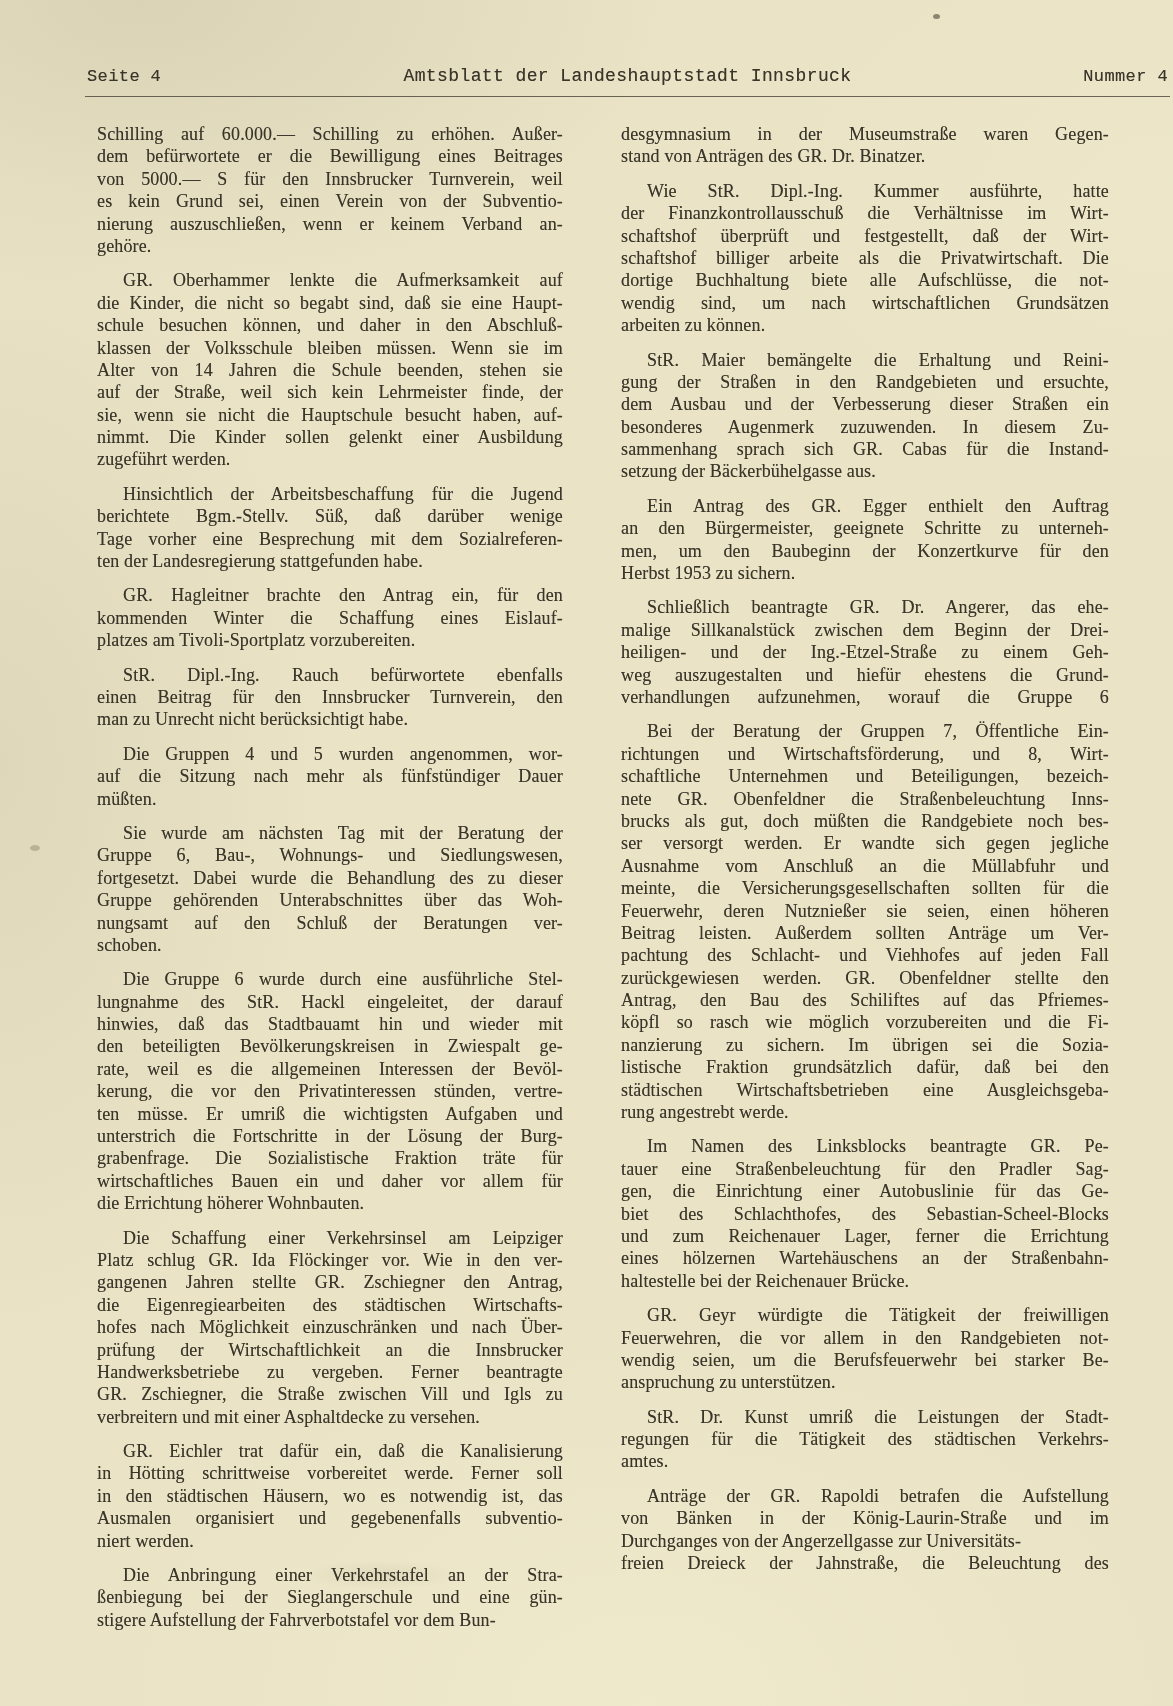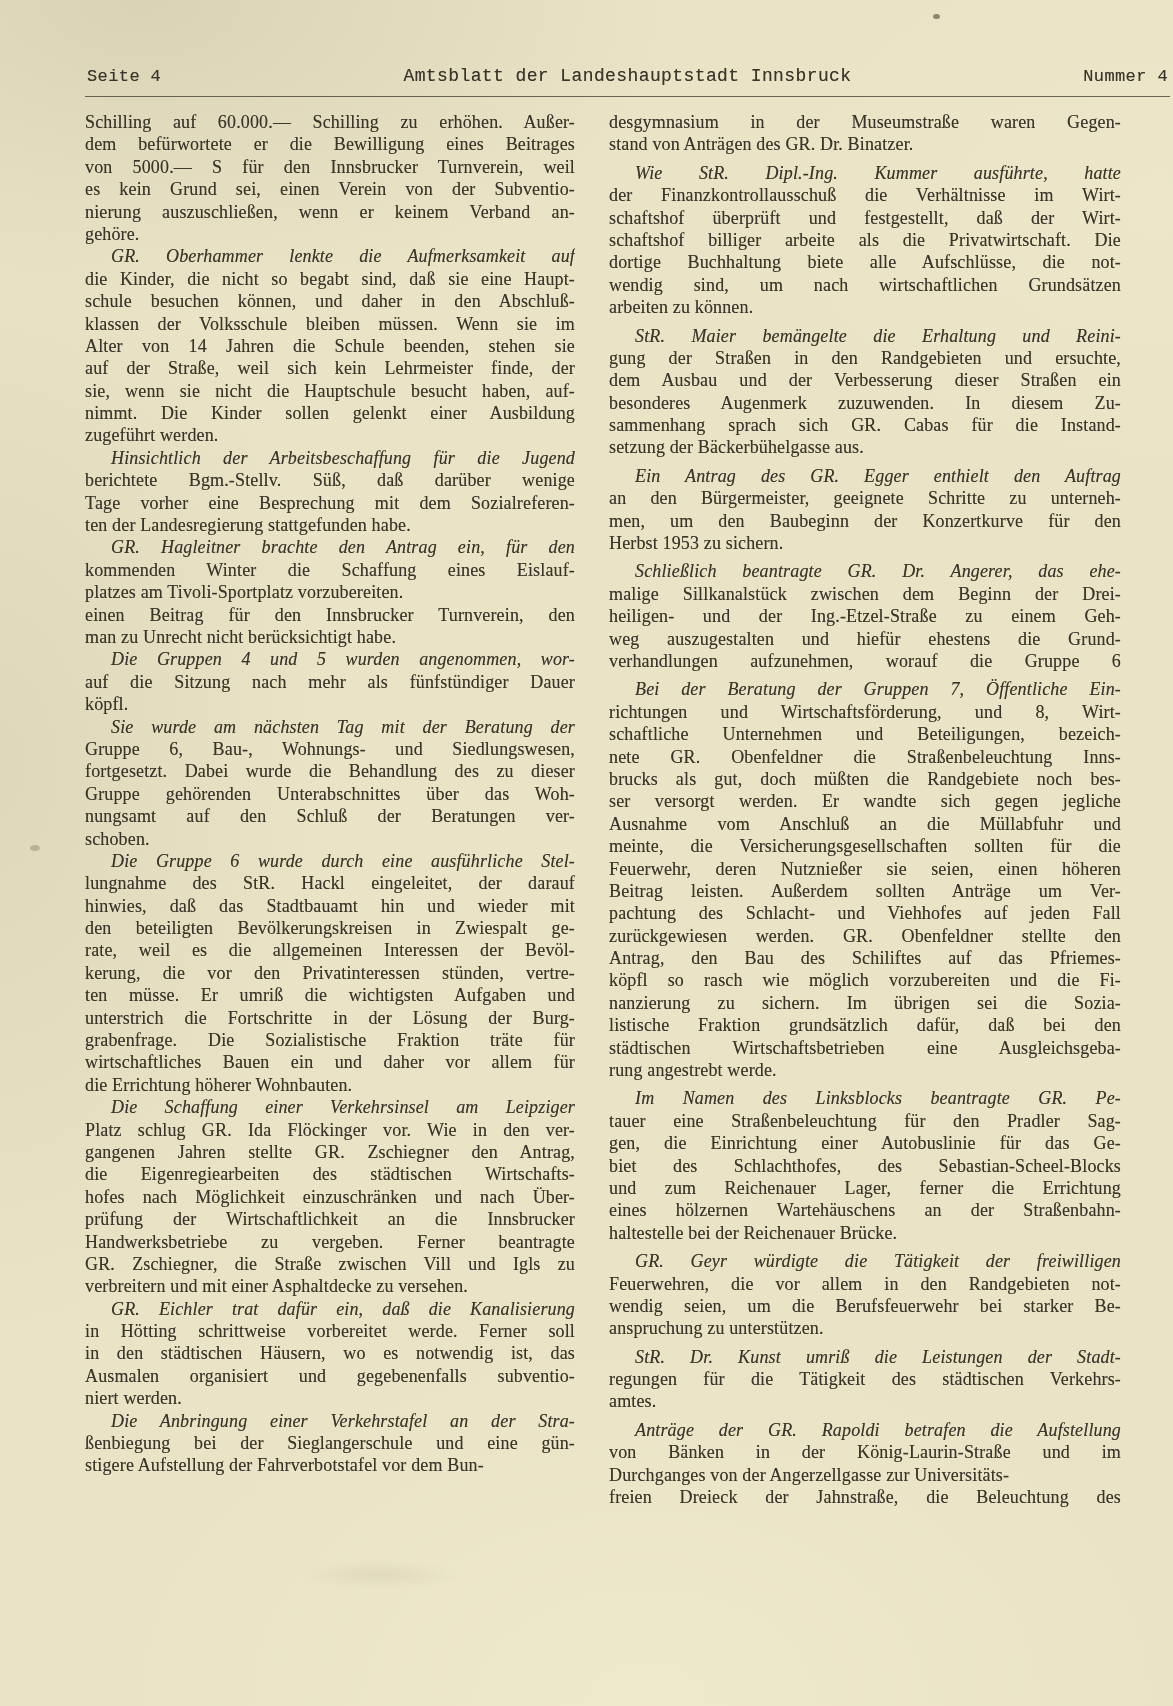--- a/index.html
+++ b/index.html
@@ -45,30 +45,30 @@
     gap: 34px;
     font-size: 18px;
     line-height: 22.4px;
     letter-spacing: 0.15px;
     text-shadow: 0 0 0.5px rgba(58,53,42,0.5);
   }
   .col { overflow: hidden; }
   .col-left  { width: 490px; }
   .col-right { width: 512px; }
   .col-right .para { margin-bottom: 6px; }
-  .para { margin: 0; }
+  .para { margin: 12px; }
   .line {
     text-align: justify;
     text-align-last: justify;
     white-space: normal;
     overflow: hidden;
     height: 22.4px;
   }
   .line.last { text-align-last: left; }
-  .line.indent { text-indent: 26px; font-style: italic; }
+  .line.indent { text-indent: 26px; }
   .speck {
     position: absolute;
     border-radius: 50%;
     background: rgba(60,54,40,0.55);
   }
   .speck.s1 { left: 933px; top: 14px; width: 7px; height: 5px; }
   .speck.s2 { left: 30px; top: 845px; width: 10px; height: 6px; background: rgba(70,64,48,0.25); }
   .smudge {
     position: absolute;
     left: 300px; top: 1560px; width: 160px; height: 30px;
@@ -116,27 +116,28 @@
           <div class="line">berichtete Bgm.-Stellv. Süß, daß darüber wenige</div>
           <div class="line">Tage vorher eine Besprechung mit dem Sozialreferen-</div>
           <div class="line last">ten der Landesregierung stattgefunden habe.</div>
         </div>
         <div class="para">
           <div class="line indent">GR. Hagleitner brachte den Antrag ein, für den</div>
           <div class="line">kommenden Winter die Schaffung eines Eislauf-</div>
           <div class="line last">platzes am Tivoli-Sportplatz vorzubereiten.</div>
         </div>
         <div class="para">
+          <div class="line indent">StR. Dipl.-Ing. Rauch befürwortete ebenfalls</div>
           <div class="line">einen Beitrag für den Innsbrucker Turnverein, den</div>
           <div class="line last">man zu Unrecht nicht berücksichtigt habe.</div>
         </div>
         <div class="para">
           <div class="line indent">Die Gruppen 4 und 5 wurden angenommen, wor-</div>
           <div class="line">auf die Sitzung nach mehr als fünfstündiger Dauer</div>
-          <div class="line last">köpfl.</div>
+          <div class="line last">müßten.</div>
         </div>
         <div class="para">
           <div class="line indent">Sie wurde am nächsten Tag mit der Beratung der</div>
           <div class="line">Gruppe 6, Bau-, Wohnungs- und Siedlungswesen,</div>
           <div class="line">fortgesetzt. Dabei wurde die Behandlung des zu dieser</div>
           <div class="line">Gruppe gehörenden Unterabschnittes über das Woh-</div>
           <div class="line">nungsamt auf den Schluß der Beratungen ver-</div>
           <div class="line last">schoben.</div>
         </div>
         <div class="para">

